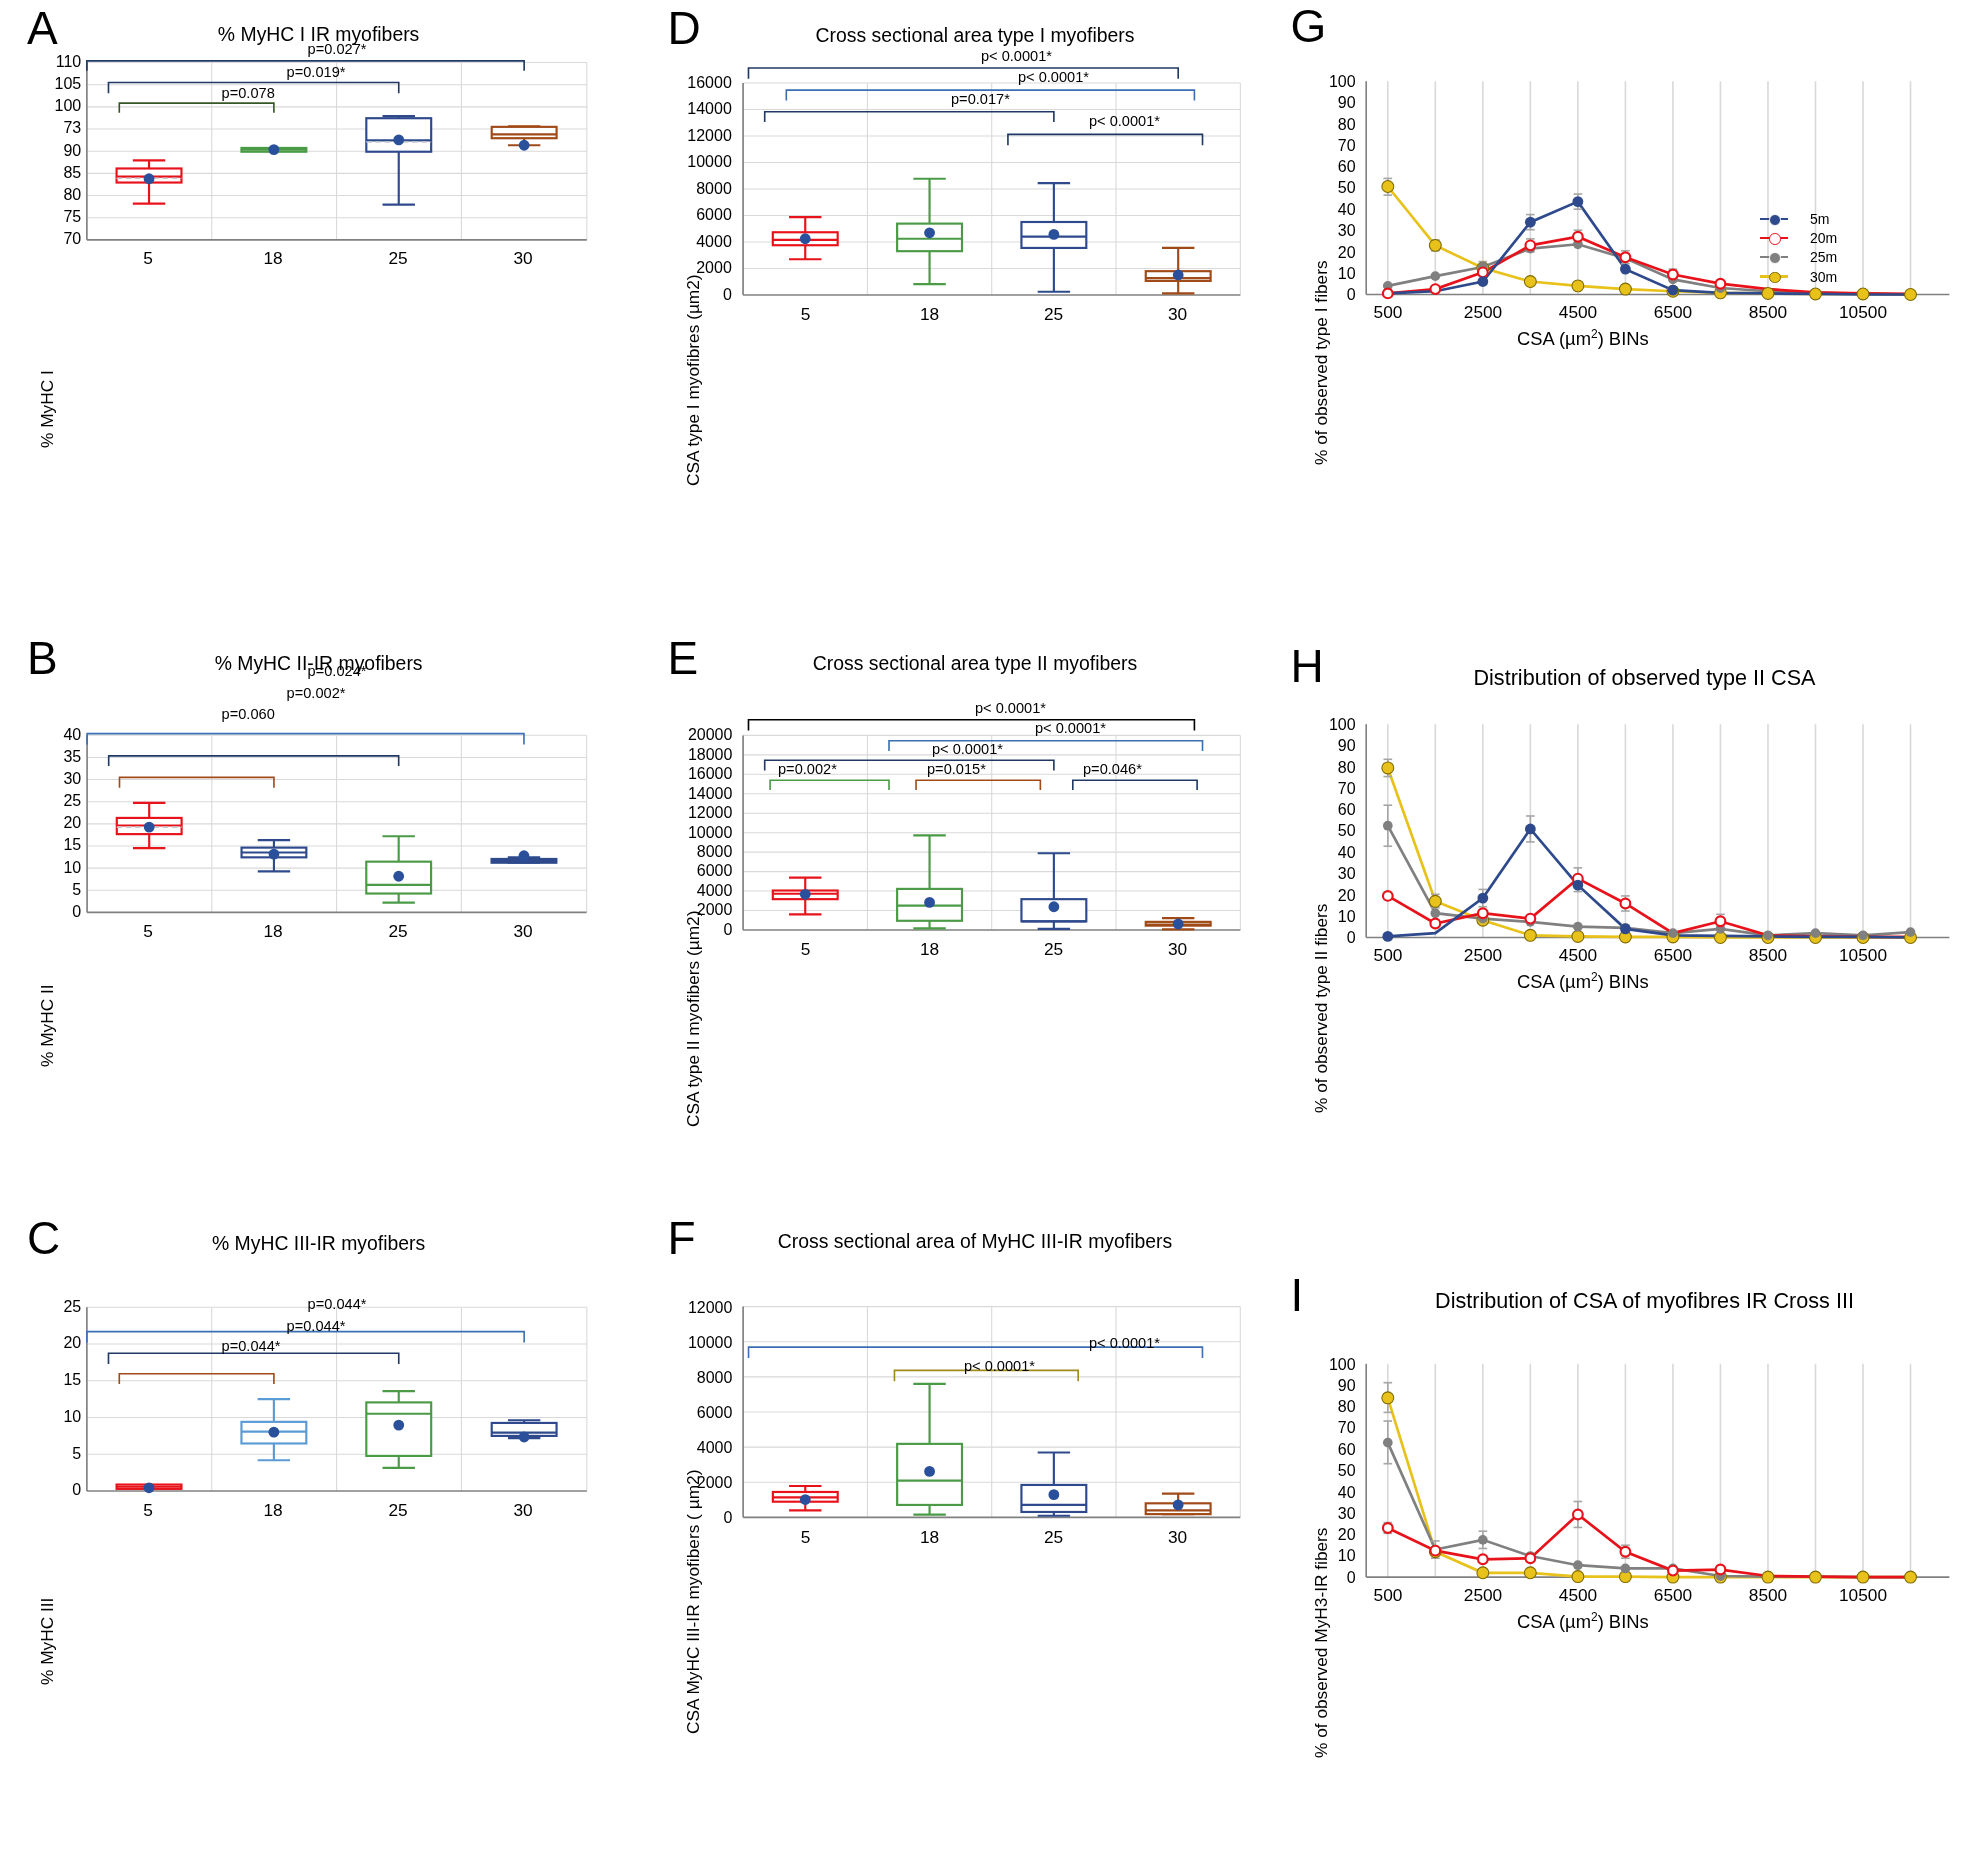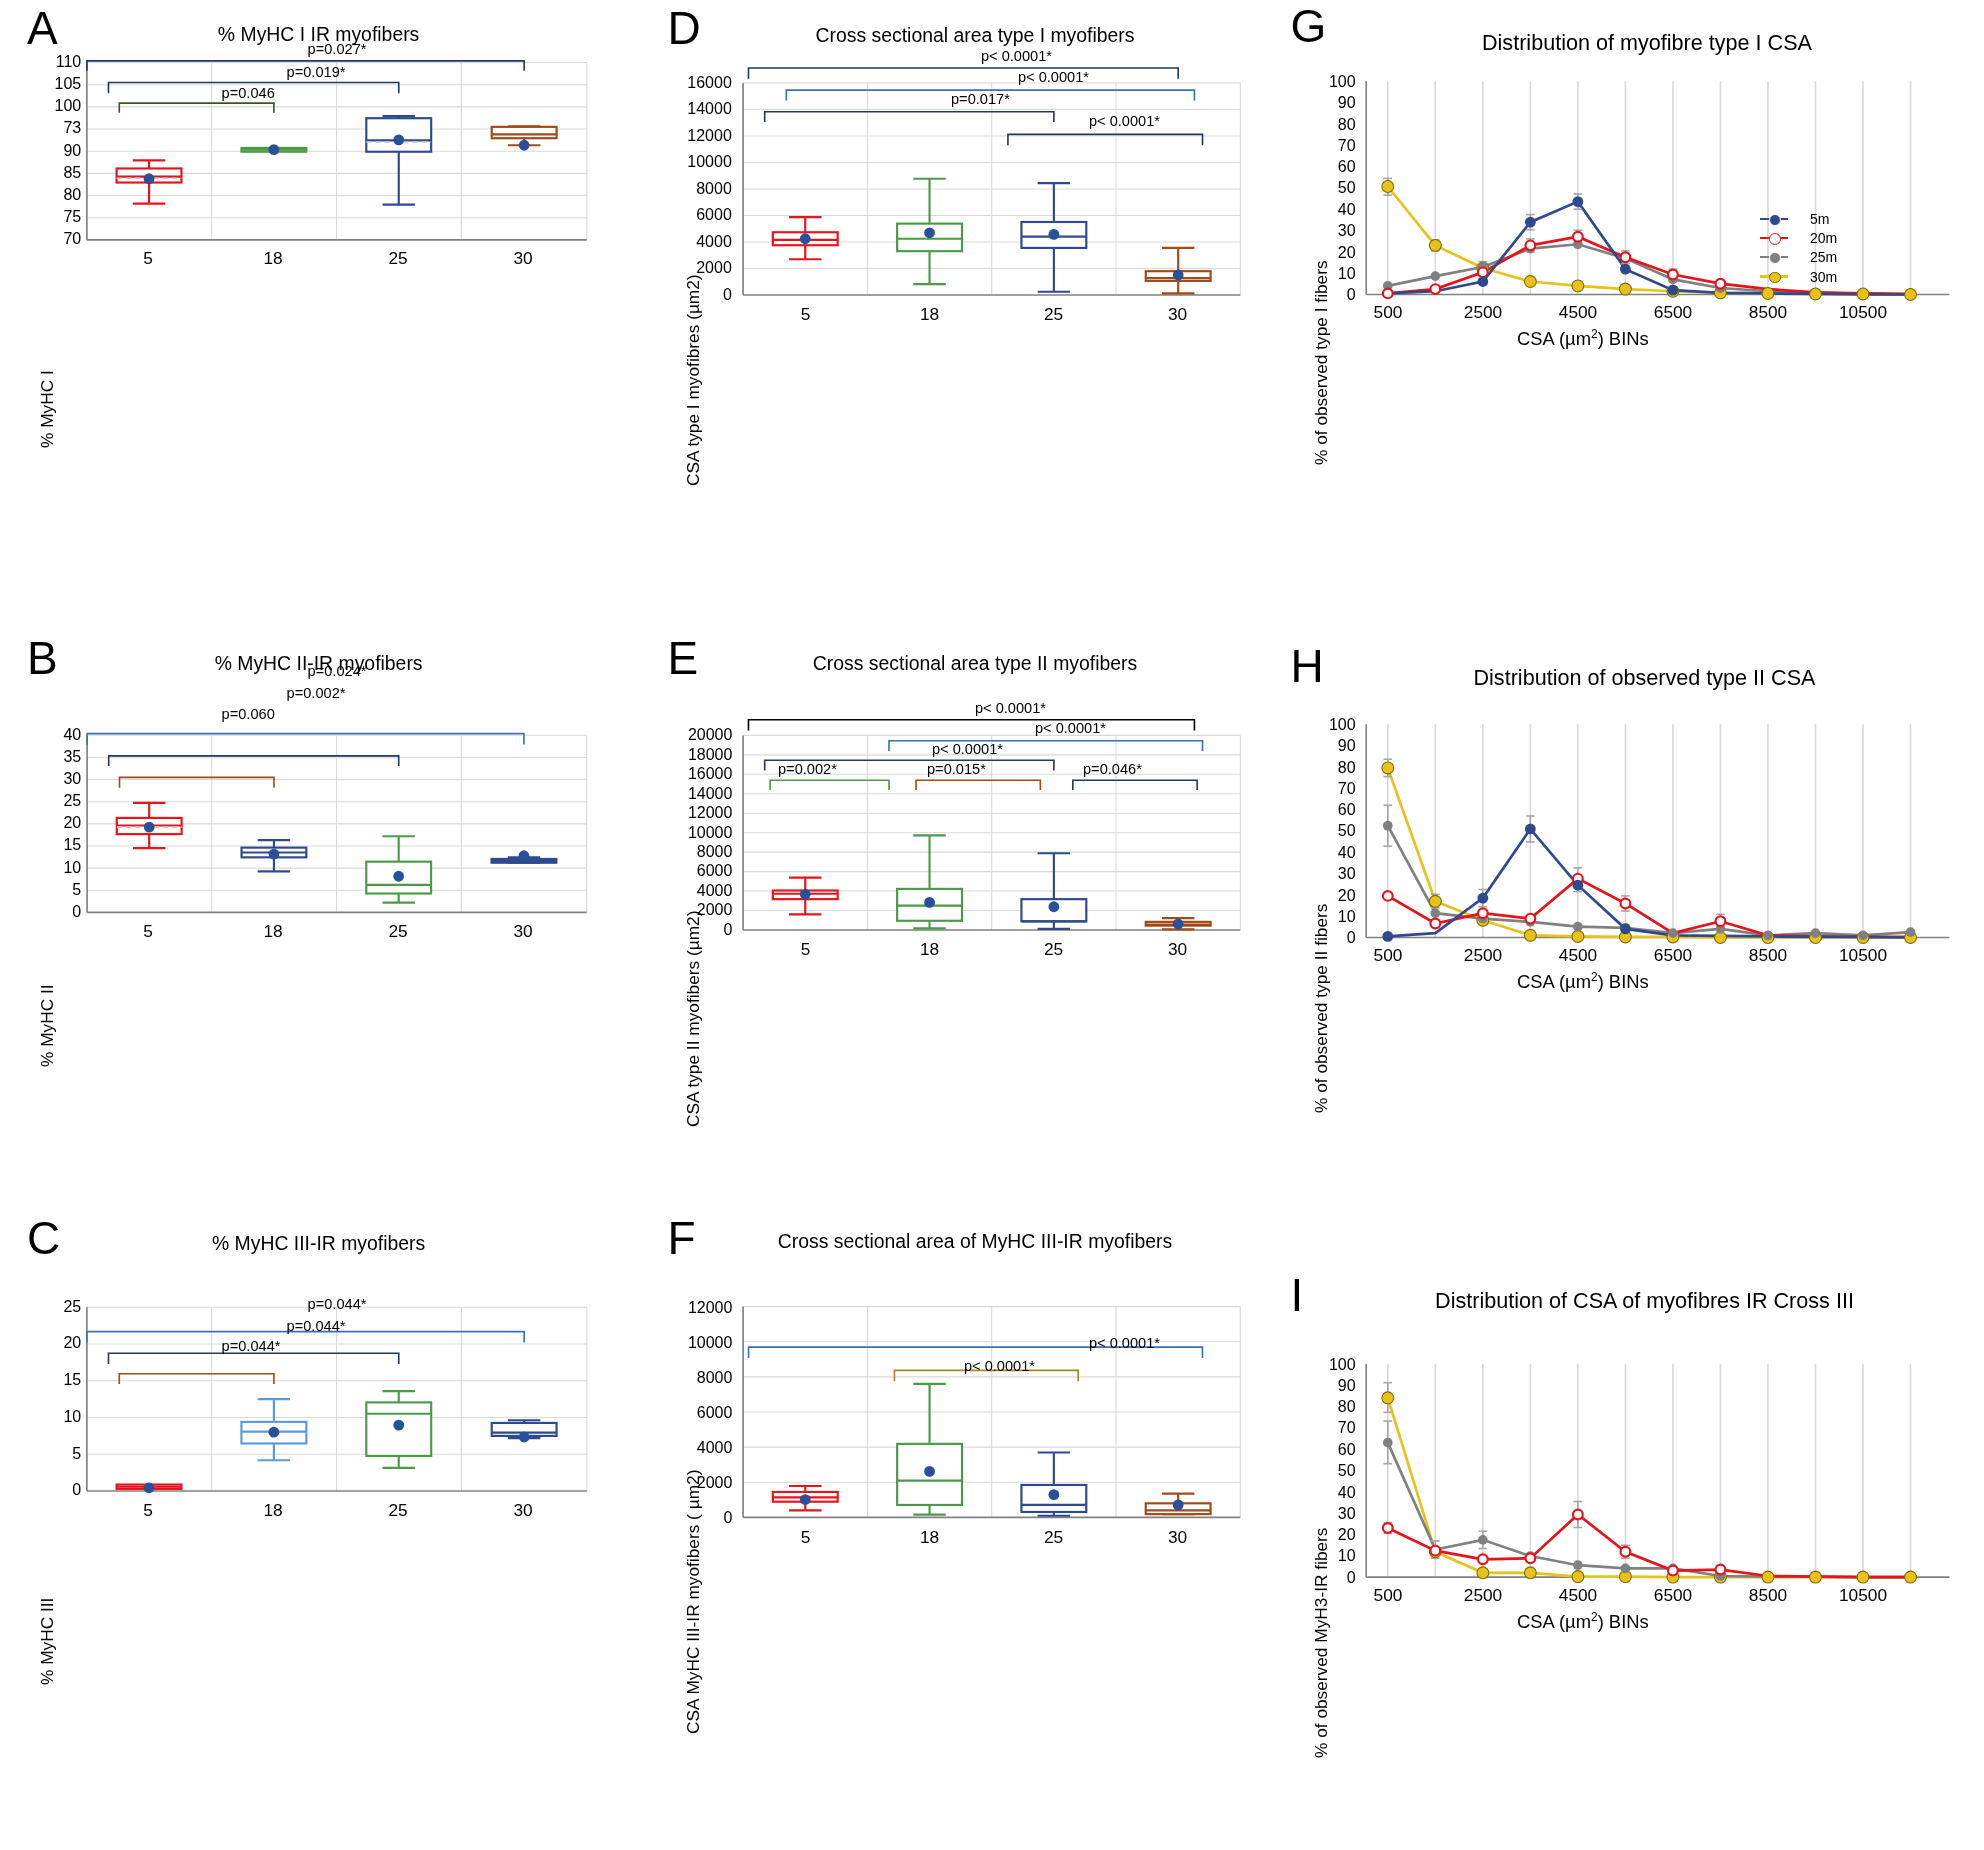--- a/index.html
+++ b/index.html
@@ -91,21 +91,21 @@
       </g>
       <g stroke="#1f3864" stroke-width="3" fill="none">
         <path d="M160 82 L160 62 L697 62 L697 82"></path>
       </g>
       <g stroke="#375623" stroke-width="3" fill="none">
         <path d="M180 118 L180 100 L466 100 L466 118"></path>
       </g>
     </svg>
     <div class="sig" style="left:286px;top:41px;">p=0.027*</div>
     <div class="sig" style="left:265px;top:64px;">p=0.019*</div>
-    <div class="sig" style="left:200px;top:85px;">p=0.046</div>
+    <div class="sig" style="left:200px;top:85px;">p=0.078</div>
 
     <div class="tick" style="left:21.6px;top:53px;width:38px;">110</div>
     <div class="tick" style="left:21.6px;top:75px;width:38px;">105</div>
     <div class="tick" style="left:21.6px;top:97px;width:38px;">100</div>
     <div class="tick" style="left:21.6px;top:119px;width:38px;">73</div>
     <div class="tick" style="left:21.6px;top:142px;width:38px;">90</div>
     <div class="tick" style="left:21.6px;top:164px;width:38px;">85</div>
     <div class="tick" style="left:21.6px;top:186px;width:38px;">80</div>
     <div class="tick" style="left:21.6px;top:208px;width:38px;">75</div>
     <div class="tick" style="left:21.6px;top:230px;width:38px;">70</div>
@@ -579,21 +579,20 @@
     <div class="tick" style="left:5.4px;top:259px;width:65px;">2000</div>
     <div class="tick" style="left:5.4px;top:294px;width:65px;">0</div>
     <div class="xtick" style="left:122px;top:312px;width:43px;">5</div>
     <div class="xtick" style="left:246px;top:312px;width:43px;">18</div>
     <div class="xtick" style="left:370px;top:312px;width:43px;">25</div>
     <div class="xtick" style="left:494px;top:312px;width:43px;">30</div>
   </div>
 
   <div class="panel" style="left:1285px;top:0px;width:697px;height:648px;">
     <div class="panel-letter" style="position:absolute;left:5.4px;top:2.7px;">G</div>
-    <div class="panel-title" style="position:absolute;left:65px;top:30px;width:594px;font-size:21.6px;">Distribution of myofibre type I CSA</div>
     <div class="ylabel" style="left:26px;top:465px;">% of observed type I fibers</div>
     <svg width="697" height="540" style="position:absolute;left:0;top:65px;" viewBox="0 0 1290 1000">
       <defs></defs>
 
       <g stroke="#d9d9d9" stroke-width="3">
         <line x1="190" y1="30" x2="190" y2="425"></line>
           <line x1="278" y1="30" x2="278" y2="425"></line>
         <line x1="366" y1="30" x2="366" y2="425"></line>
           <line x1="454" y1="30" x2="454" y2="425"></line>
         <line x1="542" y1="30" x2="542" y2="425"></line>

